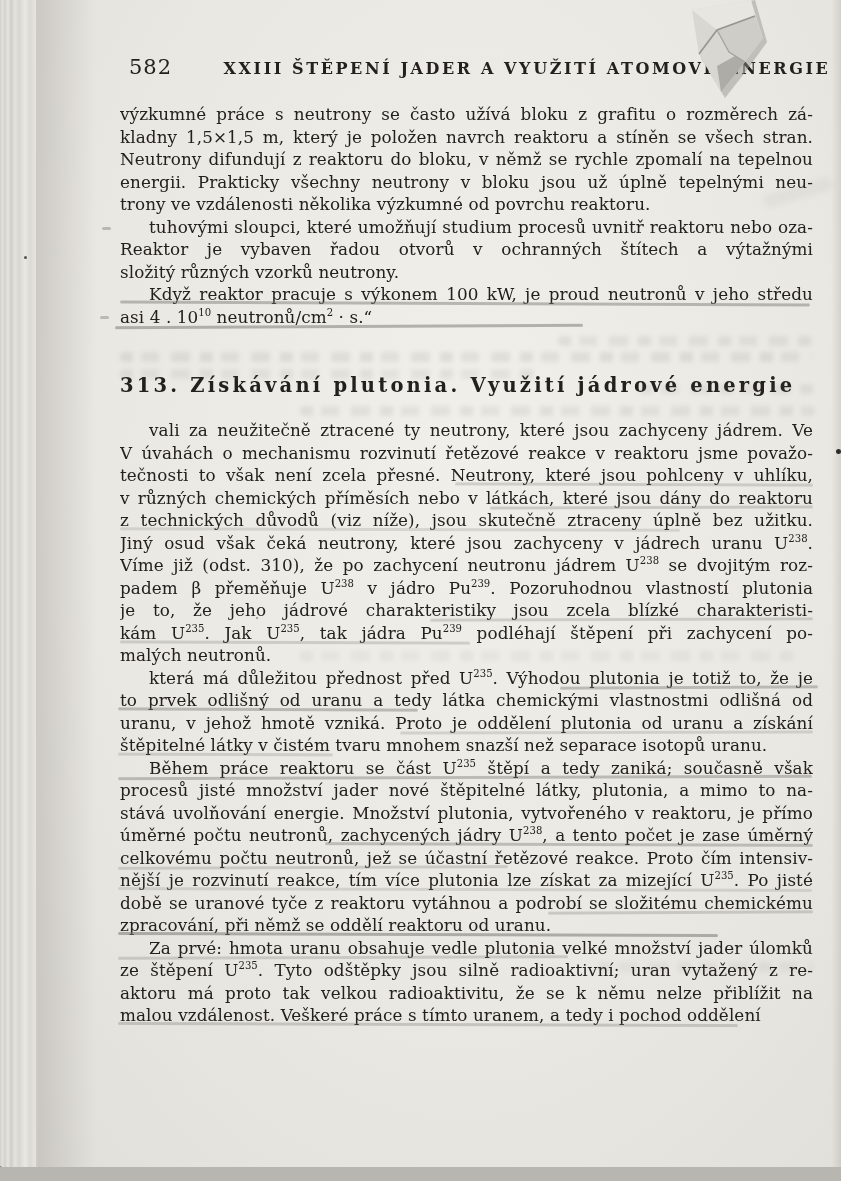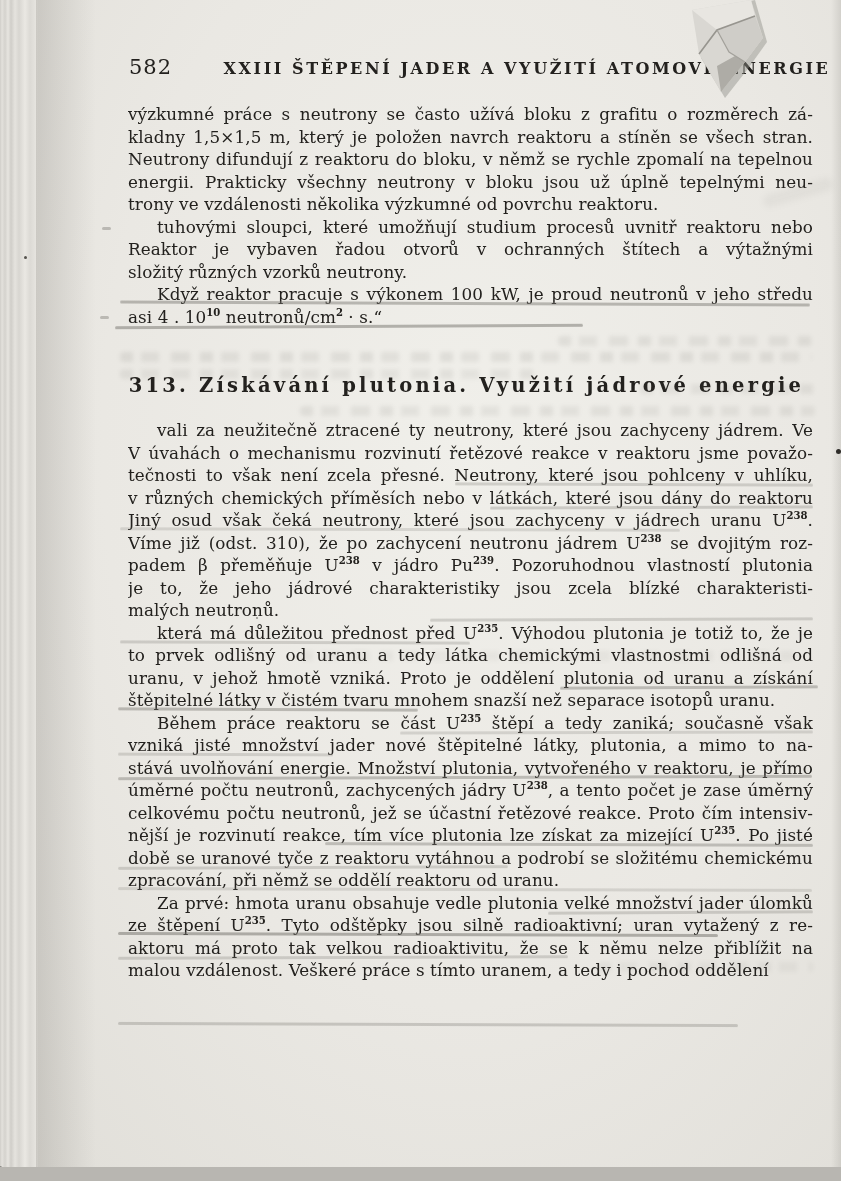--- a/index.html
+++ b/index.html
@@ -38,28 +38,27 @@
     position:absolute;left:213px;top:59px;width:628px;
     text-align:center;font-weight:bold;font-size:16px;letter-spacing:2.6px;
     white-space:nowrap;
   }
   
   .content{position:absolute;left:120px;top:103px;width:693px;}
   .line{
     font-size:16.8px;line-height:22.5px;height:22.5px;overflow:hidden;
     text-align:justify;text-align-last:justify;-moz-text-align-last:justify;
     letter-spacing:.1px;
-    margin-left:8px;
   }
   .line.last{text-align-last:left;-moz-text-align-last:left;}
   .para.indent .line:first-child{text-indent:29px;}
-  .line sup{font-size:.6em;font-weight:bold;line-height:0;letter-spacing:0;}
+  .line sup{font-size:.6em;font-weight:normal;line-height:0;letter-spacing:0;}
   .section-heading{
     margin:46px 0 18px 0;height:27px;
-    text-align:center;font-weight:bold;font-size:19.5px;letter-spacing:3.2px;
+    text-align:left;font-weight:bold;font-size:19.5px;letter-spacing:3.2px;
     white-space:nowrap;
   }
   
   .pencil{
     position:absolute;height:3px;background:#76746e;border-radius:2px;
     filter:blur(.5px);
   }
   
   .bleed{
     position:absolute;height:10px;border-radius:4px;
@@ -119,35 +118,37 @@
           <div class="line last">asi 4 . 10<sup>10</sup> neutronů/cm<sup>2</sup> · s.“</div>
         </div>
       </div>
     <div class="section-heading">313. Získávání plutonia. Využití jádrové energie</div>
     <div id="paras-after">
         <div class="para indent">
           <div class="line">vali za neužitečně ztracené ty neutrony, které jsou zachyceny jádrem. Ve sku-</div>
           <div class="line">V úvahách o mechanismu rozvinutí řetězové reakce v reaktoru jsme považo-</div>
           <div class="line">tečnosti to však není zcela přesné. Neutrony, které jsou pohlceny v uhlíku,</div>
           <div class="line">v různých chemických příměsích nebo v látkách, které jsou dány do reaktoru</div>
+          <div class="line">z technických důvodů (viz níže), jsou skutečně ztraceny úplně bez užitku.</div>
           <div class="line">Jiný osud však čeká neutrony, které jsou zachyceny v jádrech uranu U<sup>238</sup>.</div>
           <div class="line">Víme již (odst. 310), že po zachycení neutronu jádrem U<sup>238</sup> se dvojitým roz-</div>
           <div class="line">padem β přeměňuje U<sup>238</sup> v jádro Pu<sup>239</sup>. Pozoruhodnou vlastností plutonia</div>
           <div class="line">je to, že jeho jádrové charakteristiky jsou zcela blízké charakteristi-</div>
+          <div class="line">kám U<sup>235</sup>. Jak U<sup>235</sup>, tak jádra Pu<sup>239</sup> podléhají štěpení při zachycení po-</div>
           <div class="line last">malých neutronů.</div>
         </div>
         <div class="para indent">
           <div class="line">která má důležitou přednost před U<sup>235</sup>. Výhodou plutonia je totiž to, že je</div>
           <div class="line">to prvek odlišný od uranu a tedy látka chemickými vlastnostmi odlišná od</div>
           <div class="line">uranu, v jehož hmotě vzniká. Proto je oddělení plutonia od uranu a získání</div>
           <div class="line last">štěpitelné látky v čistém tvaru mnohem snazší než separace isotopů uranu.</div>
         </div>
         <div class="para indent">
           <div class="line">Během práce reaktoru se část U<sup>235</sup> štěpí a tedy zaniká; současně však</div>
-          <div class="line">vzniká jisté množství jader nové štěpitelné látky, plutonia, a mimo to na-</div>
+          <div class="line">procesů jisté množství jader nové štěpitelné látky, plutonia, a mimo to na-</div>
           <div class="line">stává uvolňování energie. Množství plutonia, vytvořeného v reaktoru, je přímo</div>
           <div class="line">úměrné počtu neutronů, zachycených jádry U<sup>238</sup>, a tento počet je zase úměrný</div>
           <div class="line">celkovému počtu neutronů, jež se účastní řetězové reakce. Proto čím intensiv-</div>
           <div class="line">nější je rozvinutí reakce, tím více plutonia lze získat za mizející U<sup>235</sup>. Po jisté</div>
           <div class="line">době se uranové tyče z reaktoru vytáhnou a podrobí se složitému chemickému</div>
           <div class="line last">zpracování, při němž se oddělí reaktoru od uranu.</div>
         </div>
         <div class="para indent">
           <div class="line">Za prvé: hmota uranu obsahuje vedle plutonia velké množství jader úlomků</div>
           <div class="line">ze štěpení U<sup>235</sup>. Tyto odštěpky jsou silně radioaktivní; uran vytažený z re-</div>

